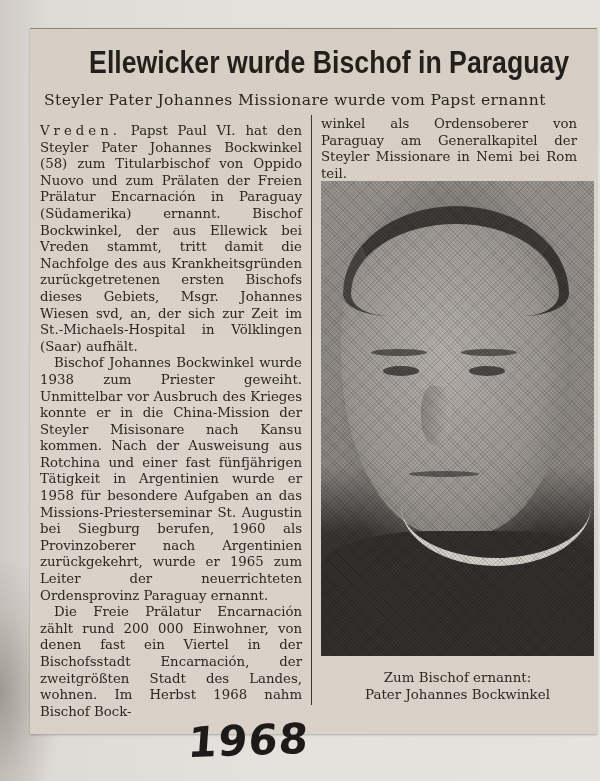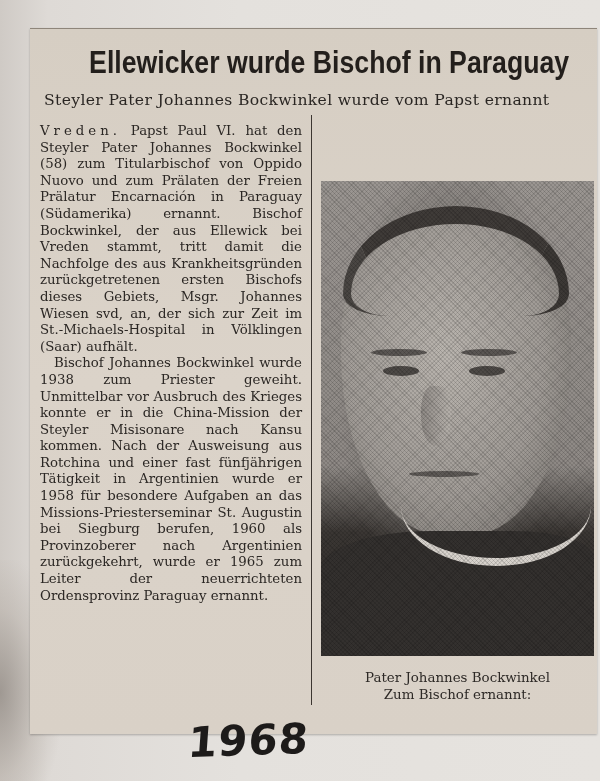--- a/index.html
+++ b/index.html
@@ -101,43 +101,47 @@
     letter-spacing: 1px;
   }
 </style>
 </head>
 <body>
 
 <div class="shadow-left"></div>
 
 <div class="clipping">
   <div class="headline">Ellewicker wurde Bischof in Paraguay</div>
-  <div class="subline">Steyler Pater Johannes Bockwinkel wurde vom Papst ernannt</div>
+  <div class="subline">Steyler Pater Johannes Missionare wurde vom Papst ernannt</div>
 
   <div class="col col-left">
     <p class="first"><span class="spaced">Vreden.</span> <span>Papst Paul VI. hat den Steyler Pater Johannes Bockwinkel (58) zum Titularbischof von Oppido Nuovo und zum Prälaten der Freien Prälatur Encarnación in Paraguay (Südamerika) ernannt. Bischof Bockwinkel, der aus Ellewick bei Vreden stammt, tritt damit die Nachfolge des aus Krankheitsgründen zurückgetretenen ersten Bischofs dieses Gebiets, Msgr. Johannes Wiesen svd, an, der sich zur Zeit im St.-Michaels-Hospital in Völklingen (Saar) aufhält.</span></p>
     <p class="para">Bischof Johannes Bockwinkel wurde 1938 zum Priester geweiht. Unmittelbar vor Ausbruch des Krieges konnte er in die China-Mission der Steyler Misisonare nach Kansu kommen. Nach der Ausweisung aus Rotchina und einer fast fünfjährigen Tätigkeit in Argentinien wurde er 1958 für besondere Aufgaben an das Missions-Priesterseminar St. Augustin bei Siegburg berufen, 1960 als Provinzoberer nach Argentinien zurückgekehrt, wurde er 1965 zum Leiter der neuerrichteten Ordensprovinz Paraguay ernannt.</p>
+    <p class="para">Die Freie Prälatur Encarnación zählt rund 200 000 Einwohner, von denen fast ein Viertel in der Bischofsstadt Encarnación, der zweitgrößten Stadt des Landes, wohnen. Im Herbst 1968 nahm Bischof Bock-</p>
   </div>
 
   <div class="col-divider"></div>
 
+  <div class="col col-right">
+    <p>winkel als Ordensoberer von Paraguay am Generalkapitel der Steyler Missionare in Nemi bei Rom teil.</p>
+  </div>
 
   <div class="photo">
     <div class="head"></div>
     <div class="hair"></div>
     <div class="brow l"></div>
     <div class="brow r"></div>
     <div class="eye l"></div>
     <div class="eye r"></div>
     <div class="nose"></div>
     <div class="mouth"></div>
     <div class="body"></div>
     <div class="collar"></div>
     <div class="halftone"></div>
   </div>
 
   <div class="caption">
+    <div>Zum Bischof ernannt:</div>
     <div>Pater Johannes Bockwinkel</div>
-    <div>Zum Bischof ernannt:</div>
   </div>
 </div>
 
 <div class="year">1968</div>
 
 </body></html>

